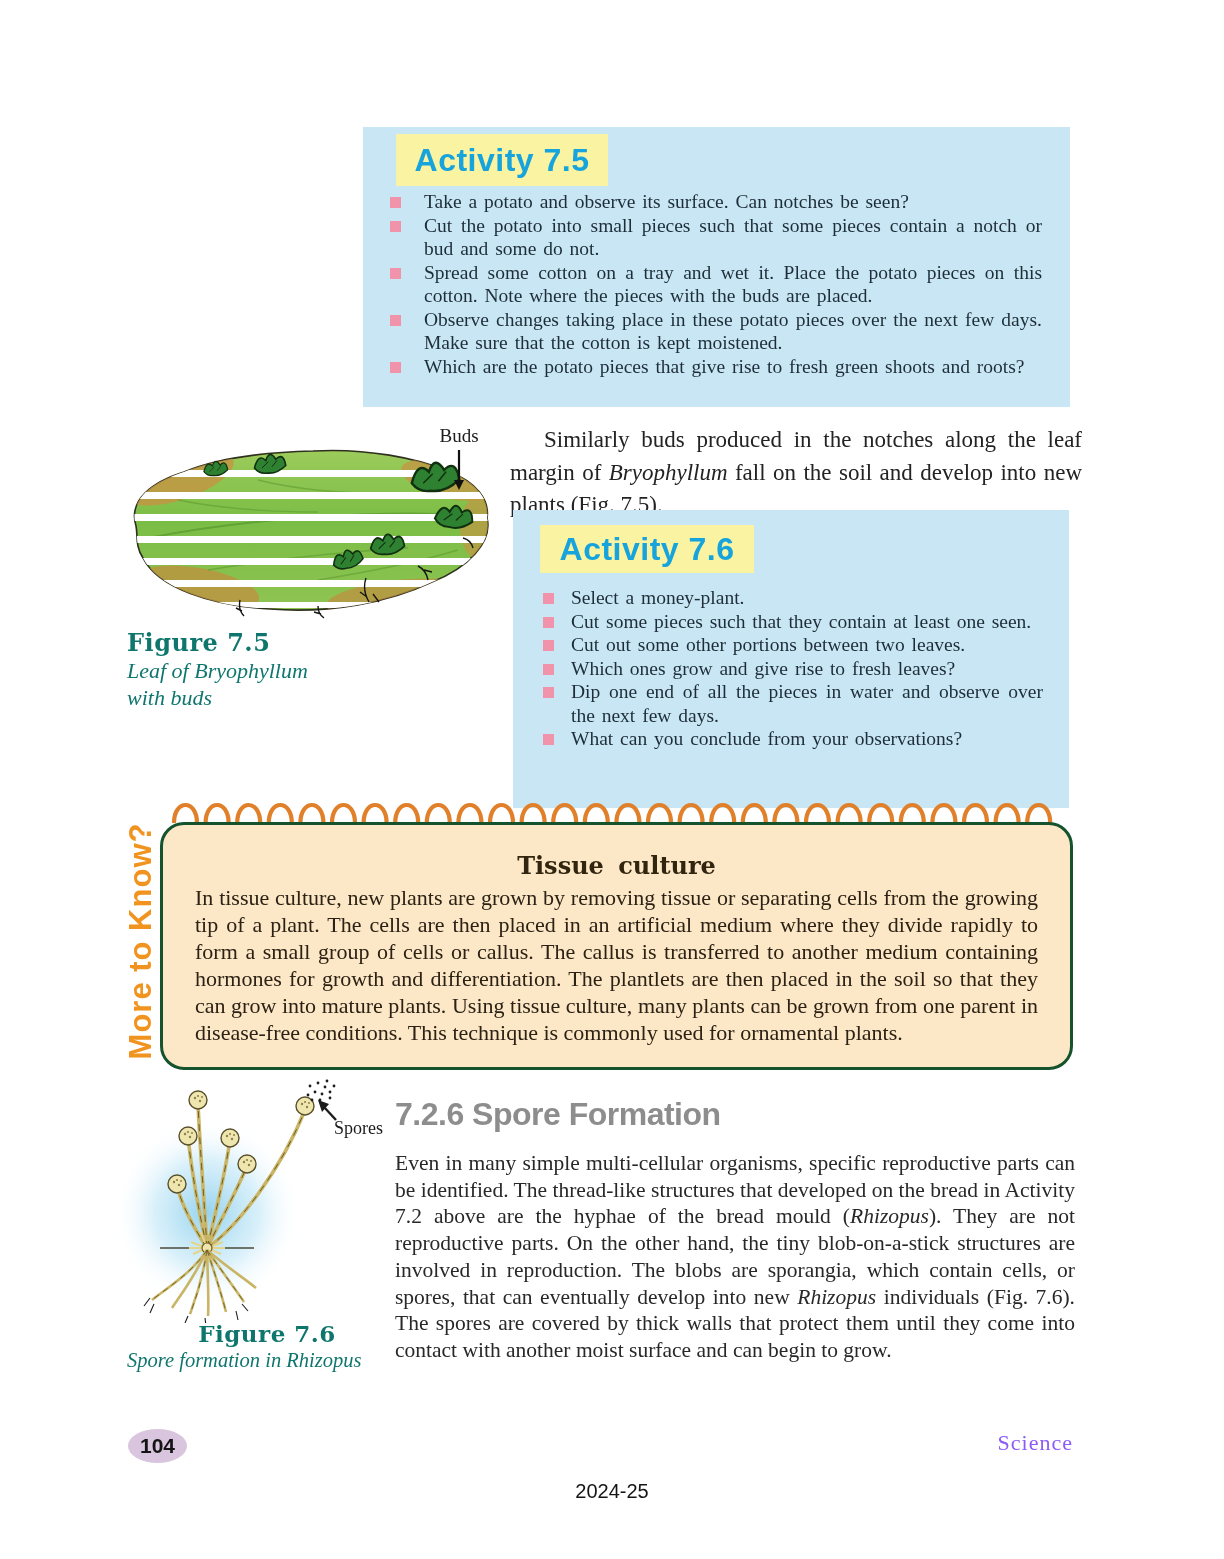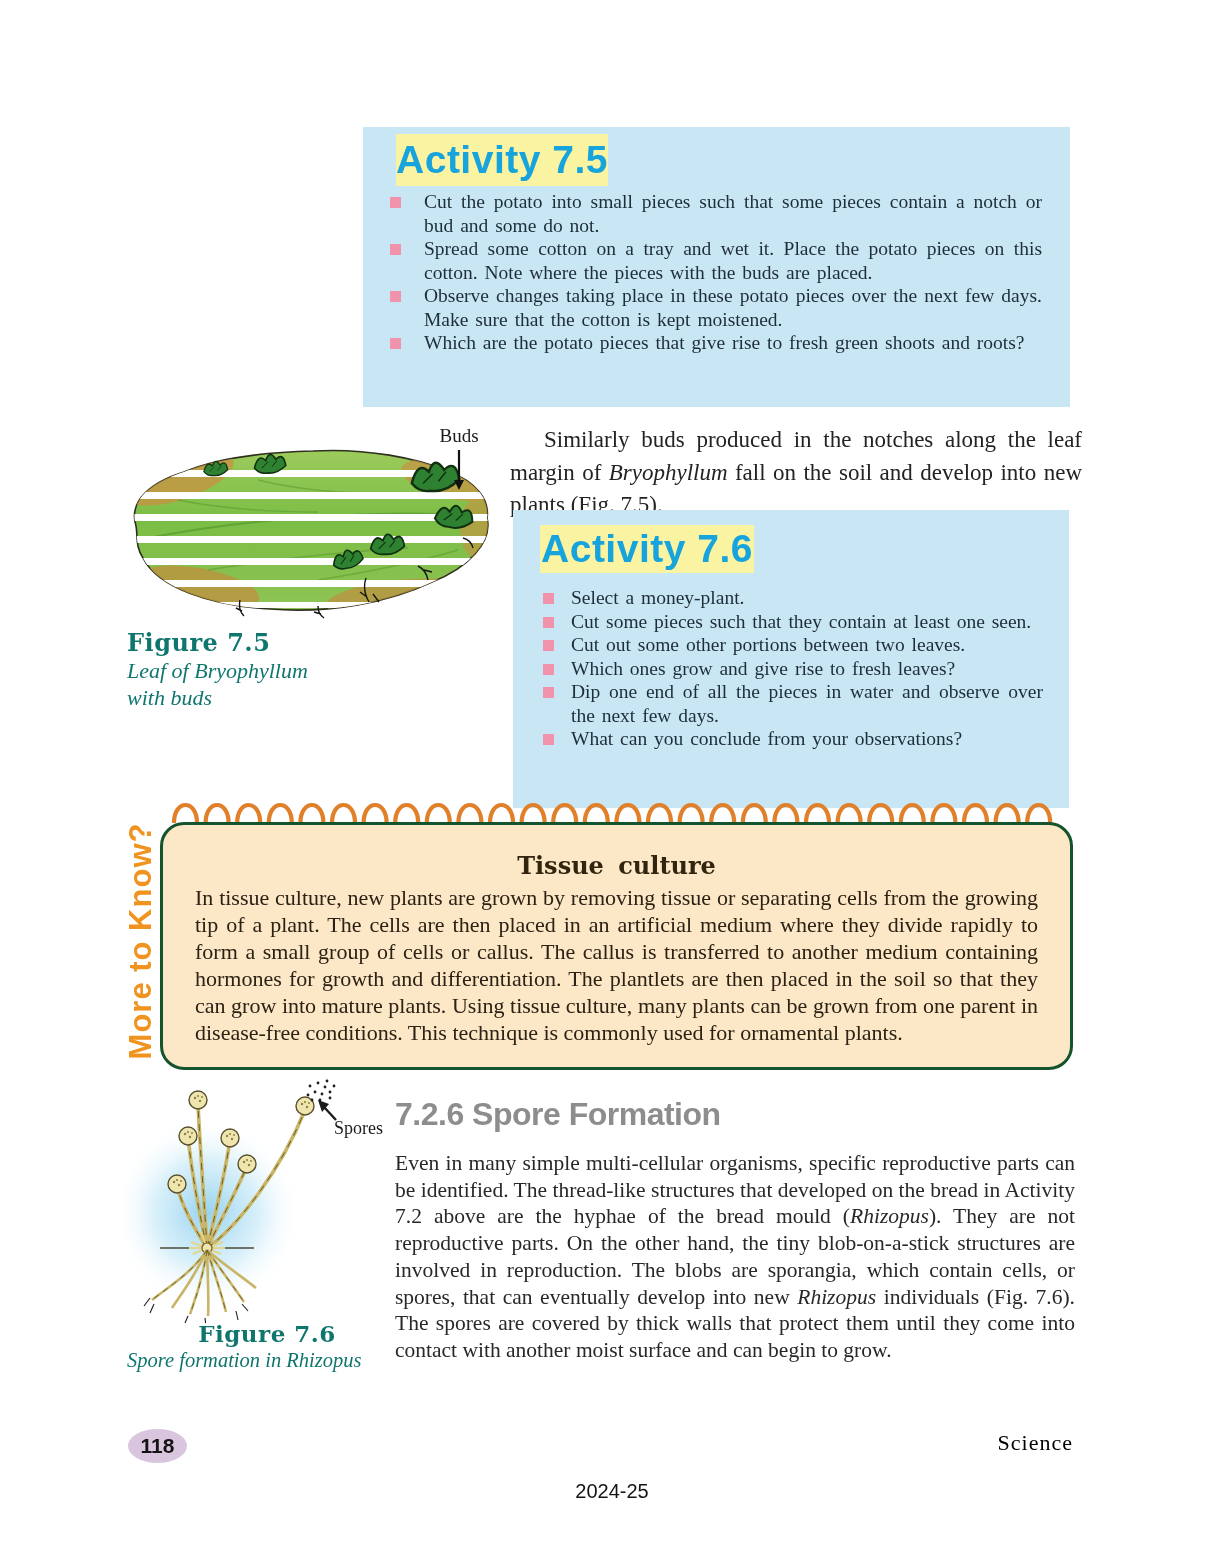--- a/index.html
+++ b/index.html
@@ -6,21 +6,21 @@
   .page{position:relative;width:1224px;height:1559px;background:#ffffff;overflow:hidden;
         font-family:"Liberation Serif", serif;color:#262626;}
 
   
   .act-box{position:absolute;background:#C9E6F5;}
   .act-box.a75{left:363px;top:127px;width:707px;height:280px;}
   .act-box.a76{left:513px;top:510px;width:556px;height:298px;}
   .act-band{position:absolute;background:#FAF3A2;display:flex;align-items:center;justify-content:center;}
   .a75 .act-band{left:33px;top:7px;width:212px;height:52px;}
   .a76 .act-band{left:27px;top:15px;width:214px;height:48px;}
-  .act-band span{font-family:"Liberation Sans", sans-serif;font-weight:700;font-size:39px;
+  .act-band span{font-family:"Liberation Sans", sans-serif;font-weight:700;font-size:32px;
                  color:#17A3DC;letter-spacing:0.5px;}
   .bullets{position:absolute;}
   .a75 .bullets{left:27px;top:63px;right:28px;}
   .a76 .bullets{left:30px;top:76px;right:26px;}
   .bullet-row{display:flex;align-items:flex-start;}
   .sq{flex:0 0 auto;width:11px;height:11px;background:#F193AB;margin-top:7px;}
   .a75 .sq{margin-right:23px;}
   .a76 .sq{margin-right:17px;}
   .btxt{flex:1;font-size:19.5px;line-height:23.5px;color:#1E2E38;text-align:justify;word-spacing:2px;}
 
@@ -56,34 +56,38 @@
   .sec-body{position:absolute;left:395px;top:1150px;width:680px;font-size:21.5px;line-height:26.7px;
             text-align:justify;color:#282828;}
 
   
   .fig76{position:absolute;left:122px;top:1078px;width:280px;height:245px;}
 
   
   .page-badge{position:absolute;left:128px;top:1429px;width:59px;height:34px;background:#D9C5DE;
               border-radius:50%;display:flex;align-items:center;justify-content:center;}
   .page-badge span{font-family:"Liberation Sans", sans-serif;font-weight:700;font-size:21px;color:#141414;}
-  .footer-right{position:absolute;right:151px;top:1430px;font-size:22px;letter-spacing:1px;color:#000000;}
+  .footer-right{position:absolute;right:151px;top:1430px;font-size:22px;letter-spacing:1px;color:#8b5cf6;}
   .footer-center{position:absolute;left:0;right:0;top:1480px;text-align:center;
                  font-family:"Liberation Sans", sans-serif;font-size:20px;color:#141414;}
 </style>
 </head>
 <body>
 
 <div class="page">
 
   <section class="act-box a75">
     <div class="act-band">
       <span>Activity 7.5</span>
     </div>
     <div class="bullets">
+        <div class="bullet-row">
+          <span class="sq"></span>
+          <span class="btxt">Take a potato and observe its surface. Can notches be seen?</span>
+        </div>
         <div class="bullet-row">
           <span class="sq"></span>
           <span class="btxt">Cut the potato into small pieces such that some pieces contain a notch or bud and some do not.</span>
         </div>
         <div class="bullet-row">
           <span class="sq"></span>
           <span class="btxt">Spread some cotton on a tray and wet it. Place the potato pieces on this cotton. Note where the pieces with the buds are placed.</span>
         </div>
         <div class="bullet-row">
           <span class="sq"></span>
@@ -311,18 +315,18 @@
 
   <div class="figcap cap76">
     <div class="cap-title">Figure 7.6</div>
     <div class="cap-line">Spore formation in Rhizopus</div>
   </div>
 
   <h2 class="sec-head">7.2.6 Spore Formation</h2>
   <div class="sec-body">Even in many simple multi-cellular organisms, specific reproductive parts can be identified. The thread-like structures that developed on the bread in Activity 7.2 above are the hyphae of the bread mould (<i>Rhizopus</i>). They are not reproductive parts. On the other hand, the tiny blob-on-a-stick structures are involved in reproduction. The blobs are sporangia, which contain cells, or spores, that can eventually develop into new <i>Rhizopus</i> individuals (Fig. 7.6). The spores are covered by thick walls that protect them until they come into contact with another moist surface and can begin to grow.</div>
 
   <div class="page-badge">
-    <span>118</span>
+    <span>104</span>
   </div>
   <div class="footer-right">Science</div>
   <div class="footer-center">2024-25</div>
 
 </div>
 
 </body></html>

